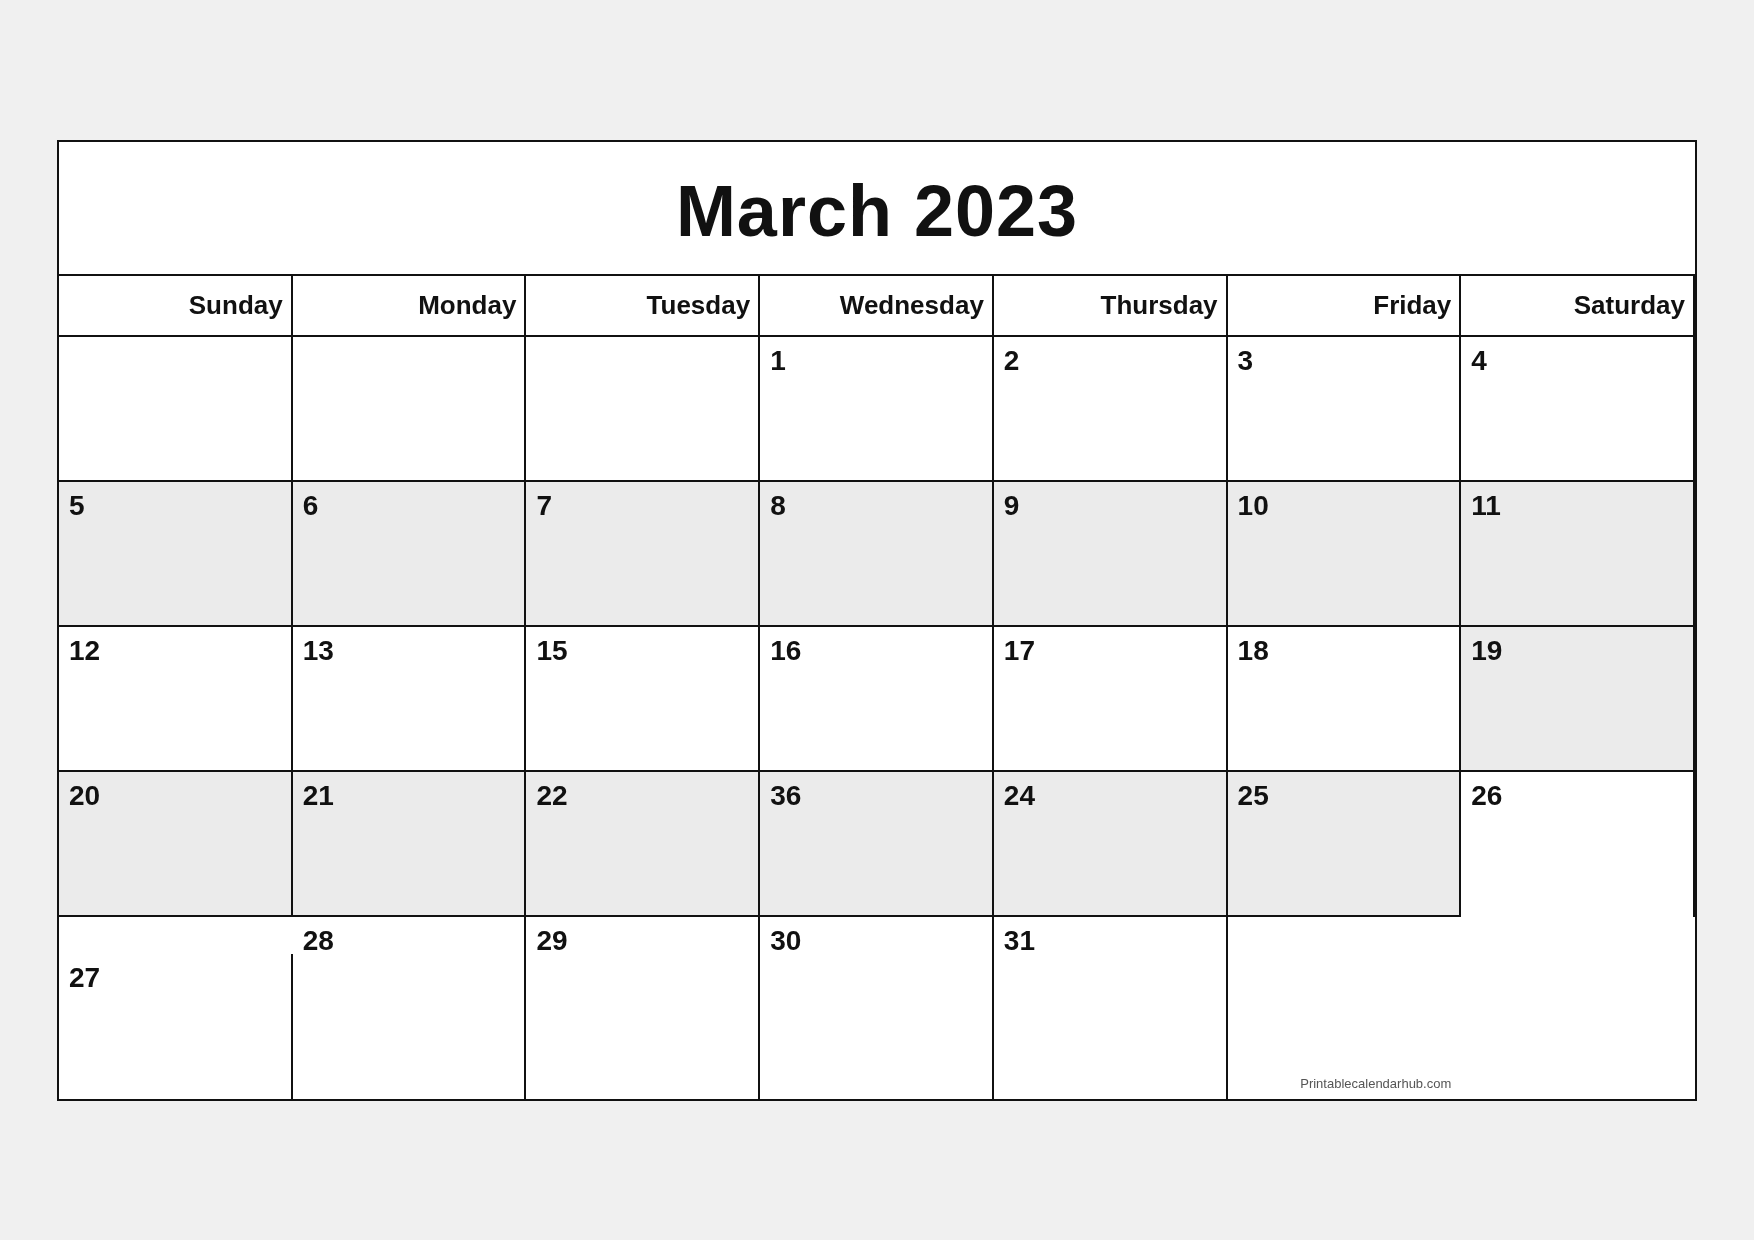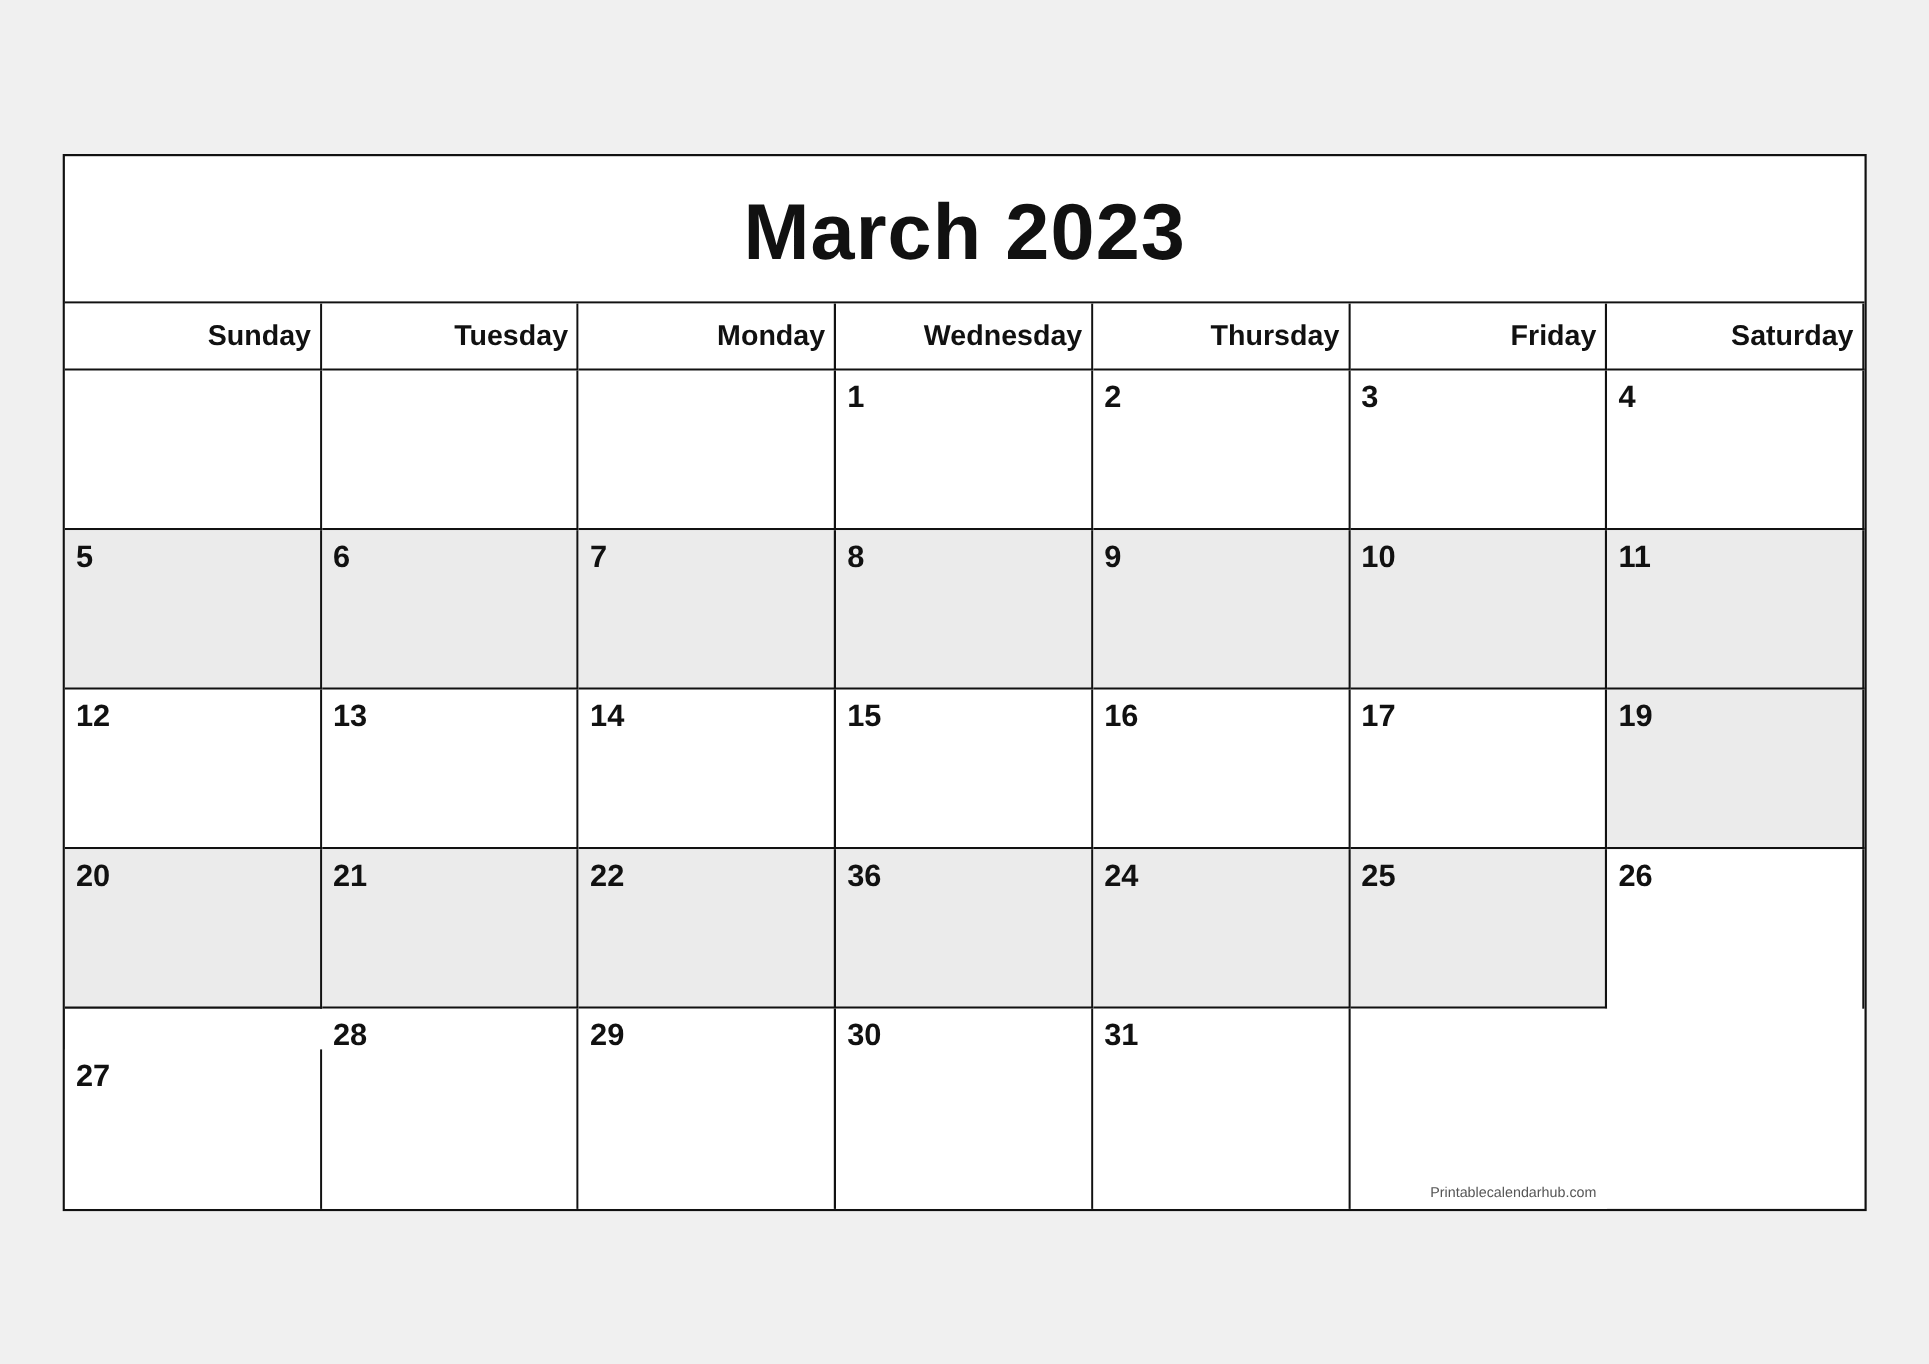--- a/index.html
+++ b/index.html
@@ -96,22 +96,22 @@
   </style>
 </head>
 <body>
 
 <div class="calendar-wrapper">
   <div class="calendar-title">March 2023</div>
 
   <div class="calendar-grid">
 
   <div class="day-header">Sunday</div>
+      <div class="day-header">Monday</div>
       <div class="day-header">Tuesday</div>
-      <div class="day-header">Monday</div>
       <div class="day-header">Wednesday</div>
       <div class="day-header">Thursday</div>
       <div class="day-header">Friday</div>
       <div class="day-header">Saturday</div>
       <div class="day-cell empty"></div>
       <div class="day-cell empty"></div>
       <div class="day-cell empty"></div>
       <div class="day-cell">
         <span class="day-number">1</span>
       </div>
@@ -145,30 +145,30 @@
       <div class="day-cell shaded">
         <span class="day-number">11</span>
       </div>
       <div class="day-cell">
         <span class="day-number" style="font-weight: 900;">12</span>
       </div>
       <div class="day-cell">
         <span class="day-number">13</span>
       </div>
       <div class="day-cell">
-        <span class="day-number">14</span>
-      </div>
-      <div class="day-cell">
         <span class="day-number">15</span>
       </div>
       <div class="day-cell">
         <span class="day-number">16</span>
       </div>
       <div class="day-cell">
         <span class="day-number">17</span>
+      </div>
+      <div class="day-cell">
+        <span class="day-number">18</span>
       </div>
       <div class="day-cell shaded">
         <span class="day-number" style="font-weight: 900;">19</span>
       </div>
       <div class="day-cell shaded">
         <span class="day-number">20</span>
       </div>
       <div class="day-cell shaded">
         <span class="day-number">21</span>
       </div>

